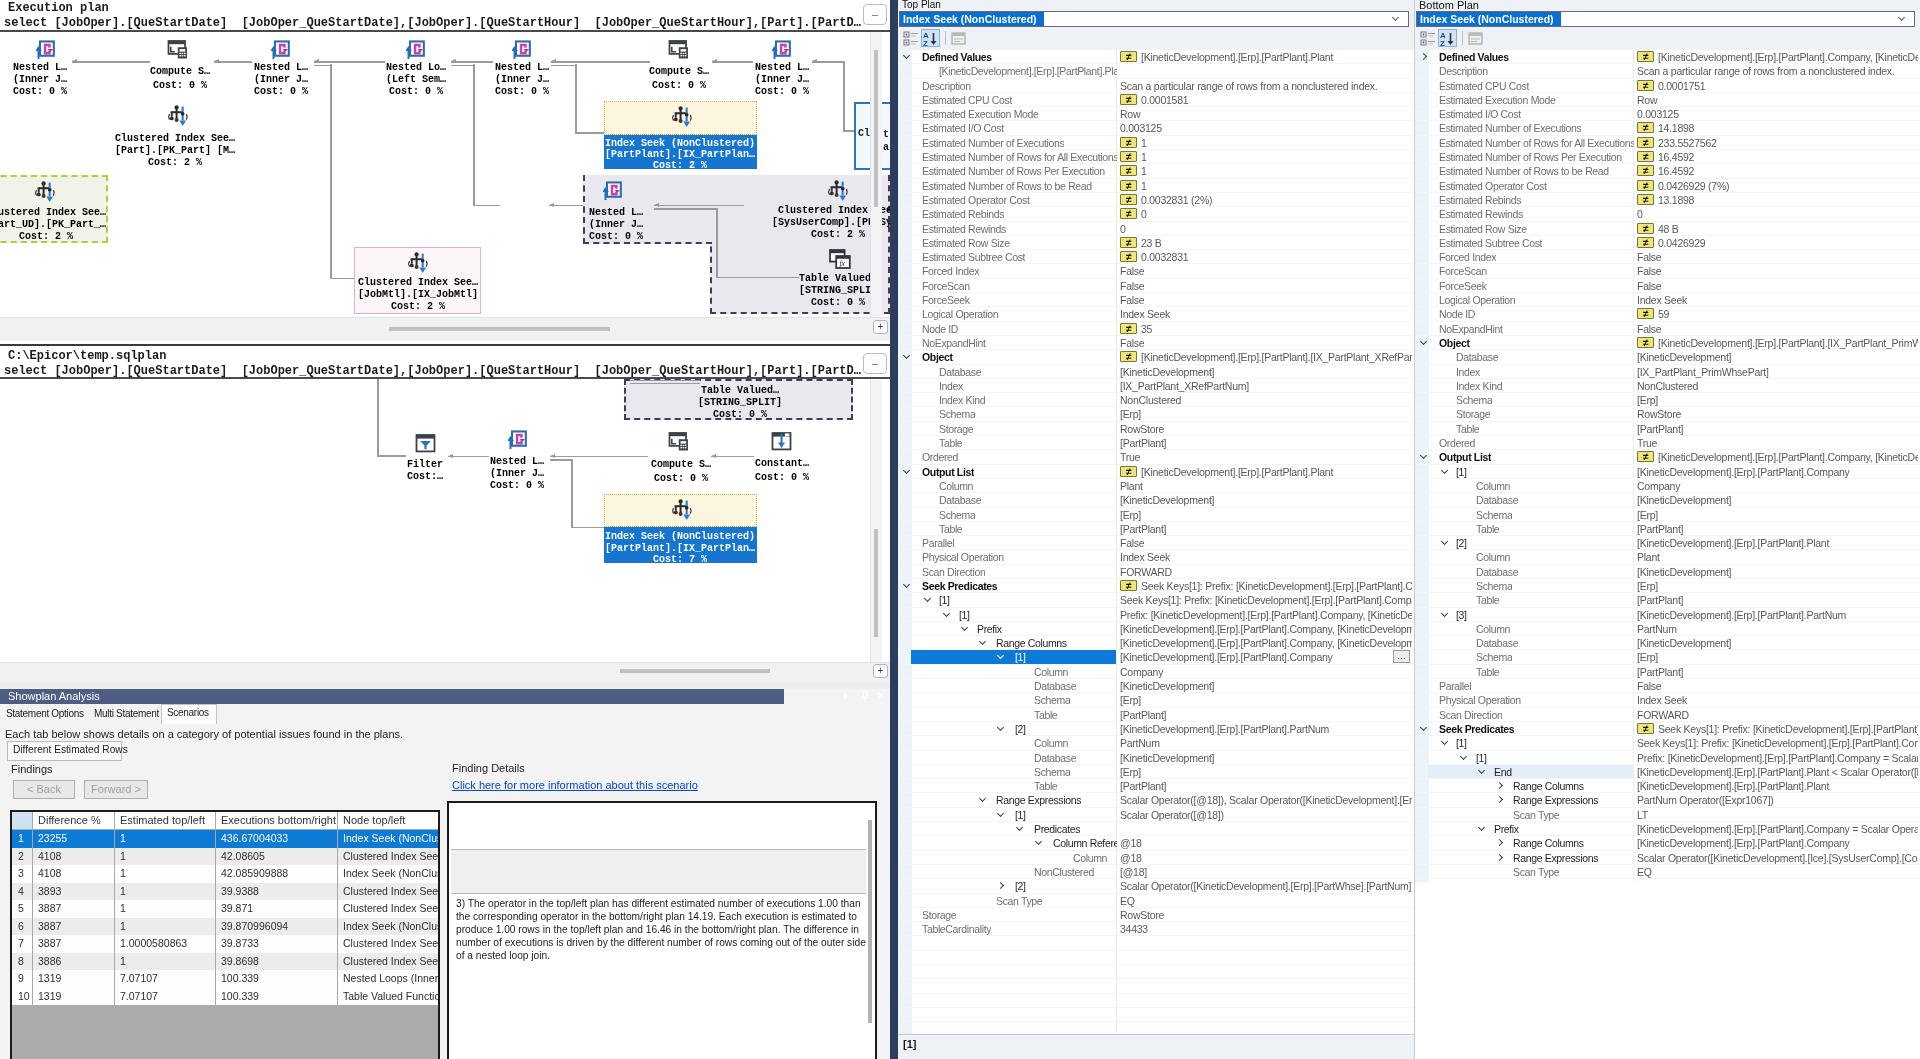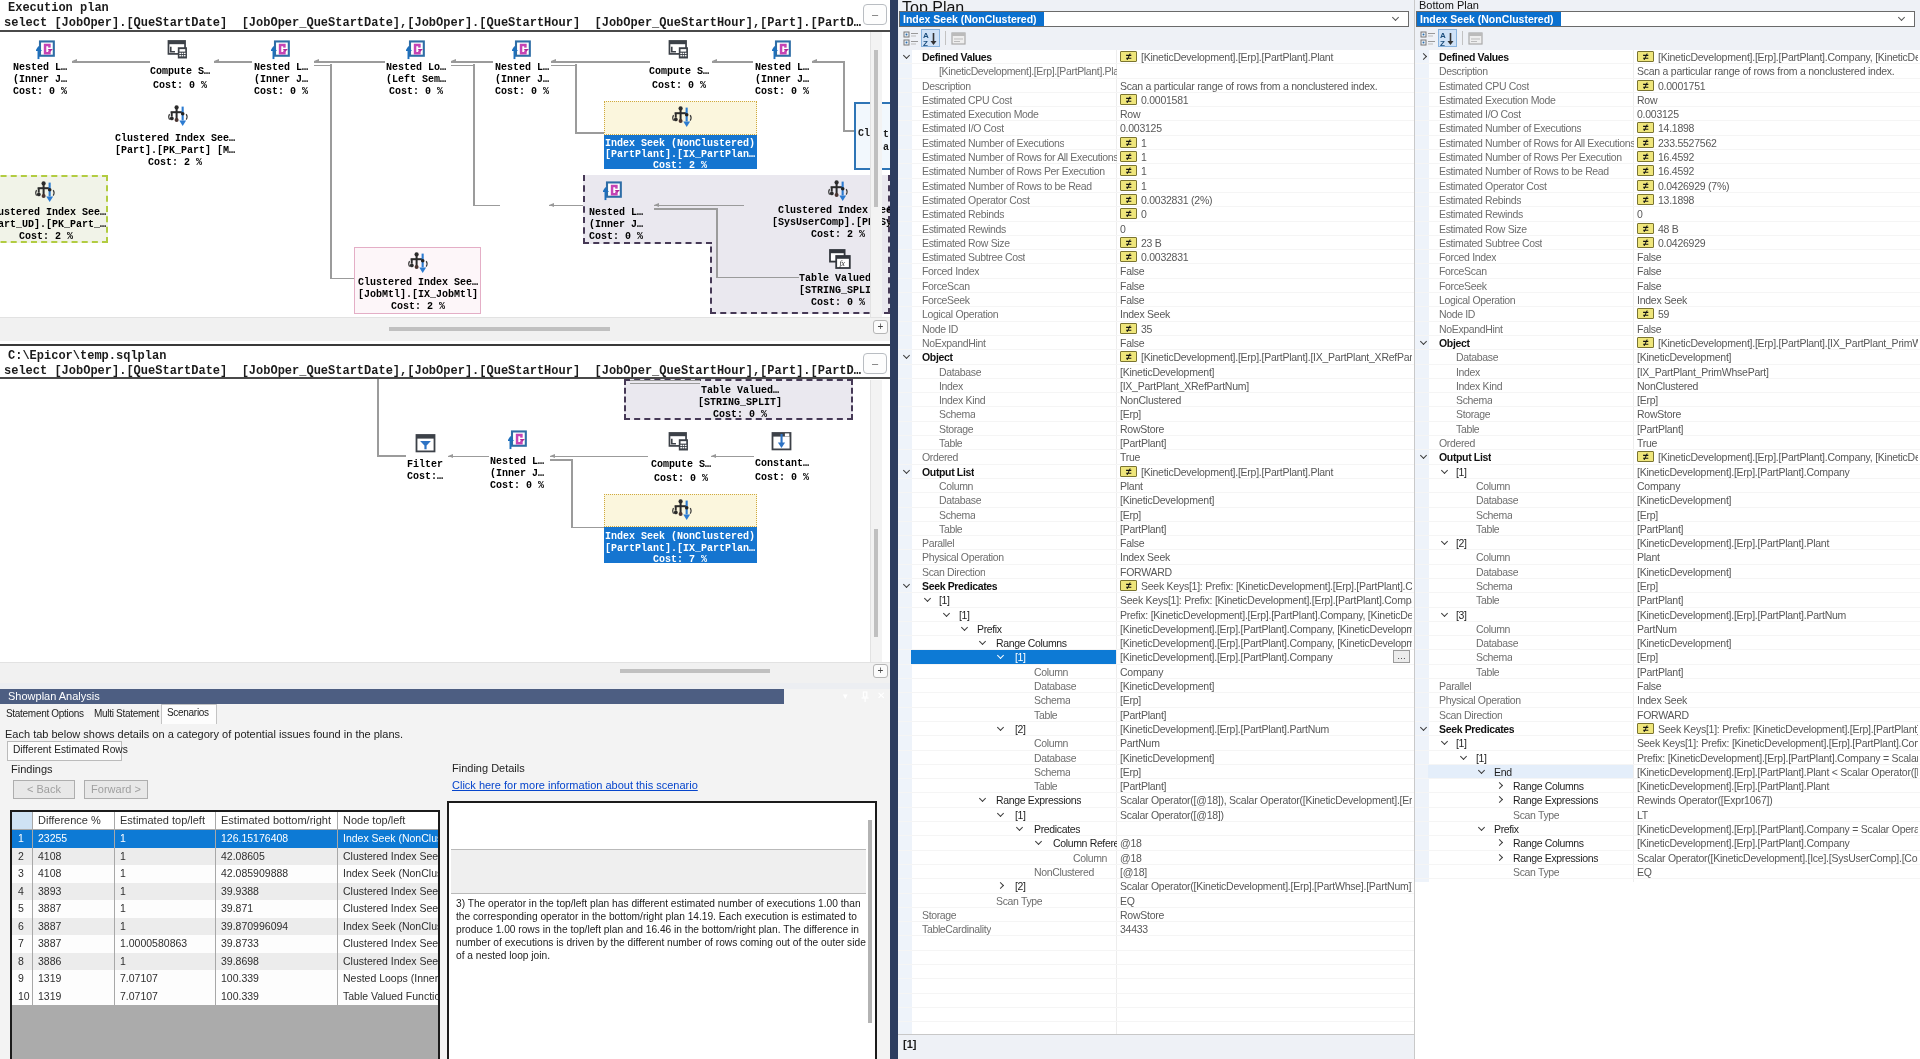--- a/index.html
+++ b/index.html
@@ -273,27 +273,27 @@
     <div class="abs" style="left:7px;top:58px;width:115px;height:20px;background:#fbfbfb;border:1px solid #bbb"></div>
     <span class="abs" style="left:13px;top:61px;font-size:10.2px">Different Estimated Rows</span>
     <span class="abs" style="left:11px;top:80px">Findings</span>
     <div class="abs" style="left:13px;top:97px;width:62px;height:19px;background:#e8e8e8;border:1px solid #aeaeae;color:#9f9f9f;text-align:center;line-height:17px">&lt; Back</div>
     <div class="abs" style="left:84px;top:97px;width:64px;height:19px;background:#e8e8e8;border:1px solid #aeaeae;color:#9f9f9f;text-align:center;line-height:17px">Forward &gt;</div>
     <div class="abs" style="left:10px;top:127px;width:430px;height:252px;border:2px solid #1b1b1b;background:#ababab;overflow:hidden">
       <div class="abs" style="left:0;top:0;width:426px;height:18px;background:#fff"></div>
       <div class="abs" style="left:0;top:0;width:20px;height:18px;background:#cfe2f4"></div>
       <span class="abs" style="left:26px;top:2px;color:#333">Difference %</span>
       <span class="abs" style="left:108px;top:2px;color:#333">Estimated top/left</span>
-      <span class="abs" style="left:209px;top:2px;color:#333">Estimated bottom/right</span>
+      <span class="abs" style="left:209px;top:2px;color:#333">Executions bottom/right</span>
       <span class="abs" style="left:331px;top:2px;color:#333">Node top/left</span>
       <div class="abs" style="left:0;top:18px;width:426px;height:17.5px;background:#0d7ad5;color:#fff;white-space:nowrap;overflow:hidden;font-size:10.5px">
         <span class="abs" style="left:6px;top:2px;white-space:nowrap">1</span>
         <span class="abs" style="left:26px;top:2px;white-space:nowrap">23255</span>
         <span class="abs" style="left:108px;top:2px;white-space:nowrap">1</span>
-        <span class="abs" style="left:209px;top:2px;white-space:nowrap">126.15176408</span>
+        <span class="abs" style="left:209px;top:2px;white-space:nowrap">436.67004033</span>
         <span class="abs" style="left:331px;top:2px;white-space:nowrap">Index Seek (NonCluster</span>
       </div>
       <div class="abs" style="left:0;top:35.5px;width:426px;height:17.5px;background:#ececec;color:#2e2e2e;white-space:nowrap;overflow:hidden;font-size:10.5px">
         <span class="abs" style="left:6px;top:2px;white-space:nowrap">2</span>
         <span class="abs" style="left:26px;top:2px;white-space:nowrap">4108</span>
         <span class="abs" style="left:108px;top:2px;white-space:nowrap">1</span>
         <span class="abs" style="left:209px;top:2px;white-space:nowrap">42.08605</span>
         <span class="abs" style="left:331px;top:2px;white-space:nowrap">Clustered Index Seek (C</span>
       </div>
       <div class="abs" style="left:0;top:53.0px;width:426px;height:17.5px;background:#fdfdfd;color:#2e2e2e;white-space:nowrap;overflow:hidden;font-size:10.5px">
@@ -361,21 +361,21 @@
     <span class="abs" style="left:452px;top:79px">Finding Details</span>
     <a class="abs" style="left:452px;top:96px">Click here for more information about this scenario</a>
     <div class="abs" style="left:447px;top:118px;width:430px;height:261px;border:2px solid #1b1b1b;background:#fff;overflow:hidden;font-size:10.2px;line-height:13px;color:#1c1c1c">
       <div class="abs" style="left:2px;top:46px;width:415px;height:45px;background:#efefef;border-top:1px solid #b9b9b9;border-bottom:1px solid #b9b9b9"></div>
       <div class="abs" style="left:7px;top:94px;width:414px">3) The operator in the top/left plan has different estimated number of executions 1.00 than the corresponding operator in the bottom/right plan 14.19. Each execution is estimated to produce 1.00 rows in the top/left plan and 16.46 in the bottom/right plan. The difference in number of executions is driven by the different number of rows coming out of the outer side of a nested loop join.</div>
       <div class="abs" style="left:419px;top:17px;width:4px;height:203px;background:#b3b3b3"></div>
     </div>
   </div>
 <div class="abs" style="left:890px;top:0;width:8px;height:1059px;background:#2d3d60"></div>
 <div class="abs" style="left:898px;top:0;width:517px;height:1059px;background:#eef1f6;overflow:hidden">
-    <span class="abs" style="left:4px;top:-1px;font-size:16px;color:#111">Top Plan</span>
+    <span class="abs" style="left:4px;top:-1px;font-size:10px;color:#111">Top Plan</span>
     <div class="abs" style="left:1px;top:11px;width:510px;height:16px;background:#fff;border:1px solid #6a6a6a"></div>
     <div class="abs" style="left:2px;top:12px;width:144px;height:14px;background:#0a70cf"></div>
     <span class="abs" style="left:5px;top:12.5px;font-size:10.5px;font-weight:bold;color:#fff">Index Seek (NonClustered)</span>
     <span class="cv" style="left:495px;top:15px;border-color:#555;position:absolute"></span>
     <svg class="abs" style="left:5px;top:31px" width="16" height="16">
       <rect x="1" y="1" width="5" height="5" fill="none" stroke="#777" stroke-width="1"></rect>
       <rect x="1" y="9" width="5" height="5" fill="none" stroke="#777" stroke-width="1"></rect>
       <circle cx="3.5" cy="3.5" r="1" fill="#2a6fb0"></circle>
       <circle cx="3.5" cy="11.5" r="1" fill="#2a6fb0"></circle>
       <line x1="8" y1="2.5" x2="15" y2="2.5" stroke="#999" stroke-width="1"></line>
@@ -924,21 +924,21 @@
         <div class="gv">[KineticDevelopment].[Erp].[PartPlant].Plant &lt; Scalar Operator([Expr1</div>
       </div>
       <div class="gr">
         <span class="ch" style="left:82px;border-color:#3c3c3c"></span>
         <span class="gn k" style="left:98px;max-width:121px">Range Columns</span>
         <div class="gv">[KineticDevelopment].[Erp].[PartPlant].Plant</div>
       </div>
       <div class="gr">
         <span class="ch" style="left:82px;border-color:#3c3c3c"></span>
         <span class="gn k" style="left:98px;max-width:121px">Range Expressions</span>
-        <div class="gv">Rewinds Operator([Expr1067])</div>
+        <div class="gv">PartNum Operator([Expr1067])</div>
       </div>
       <div class="gr">
         <span class="gn g" style="left:98px;max-width:121px">Scan Type</span>
         <div class="gv">LT</div>
       </div>
       <div class="gr">
         <span class="cv" style="left:64px;border-color:#3c3c3c"></span>
         <span class="gn k" style="left:79px;max-width:140px">Prefix</span>
         <div class="gv">[KineticDevelopment].[Erp].[PartPlant].Company = Scalar Operator([K</div>
       </div>

